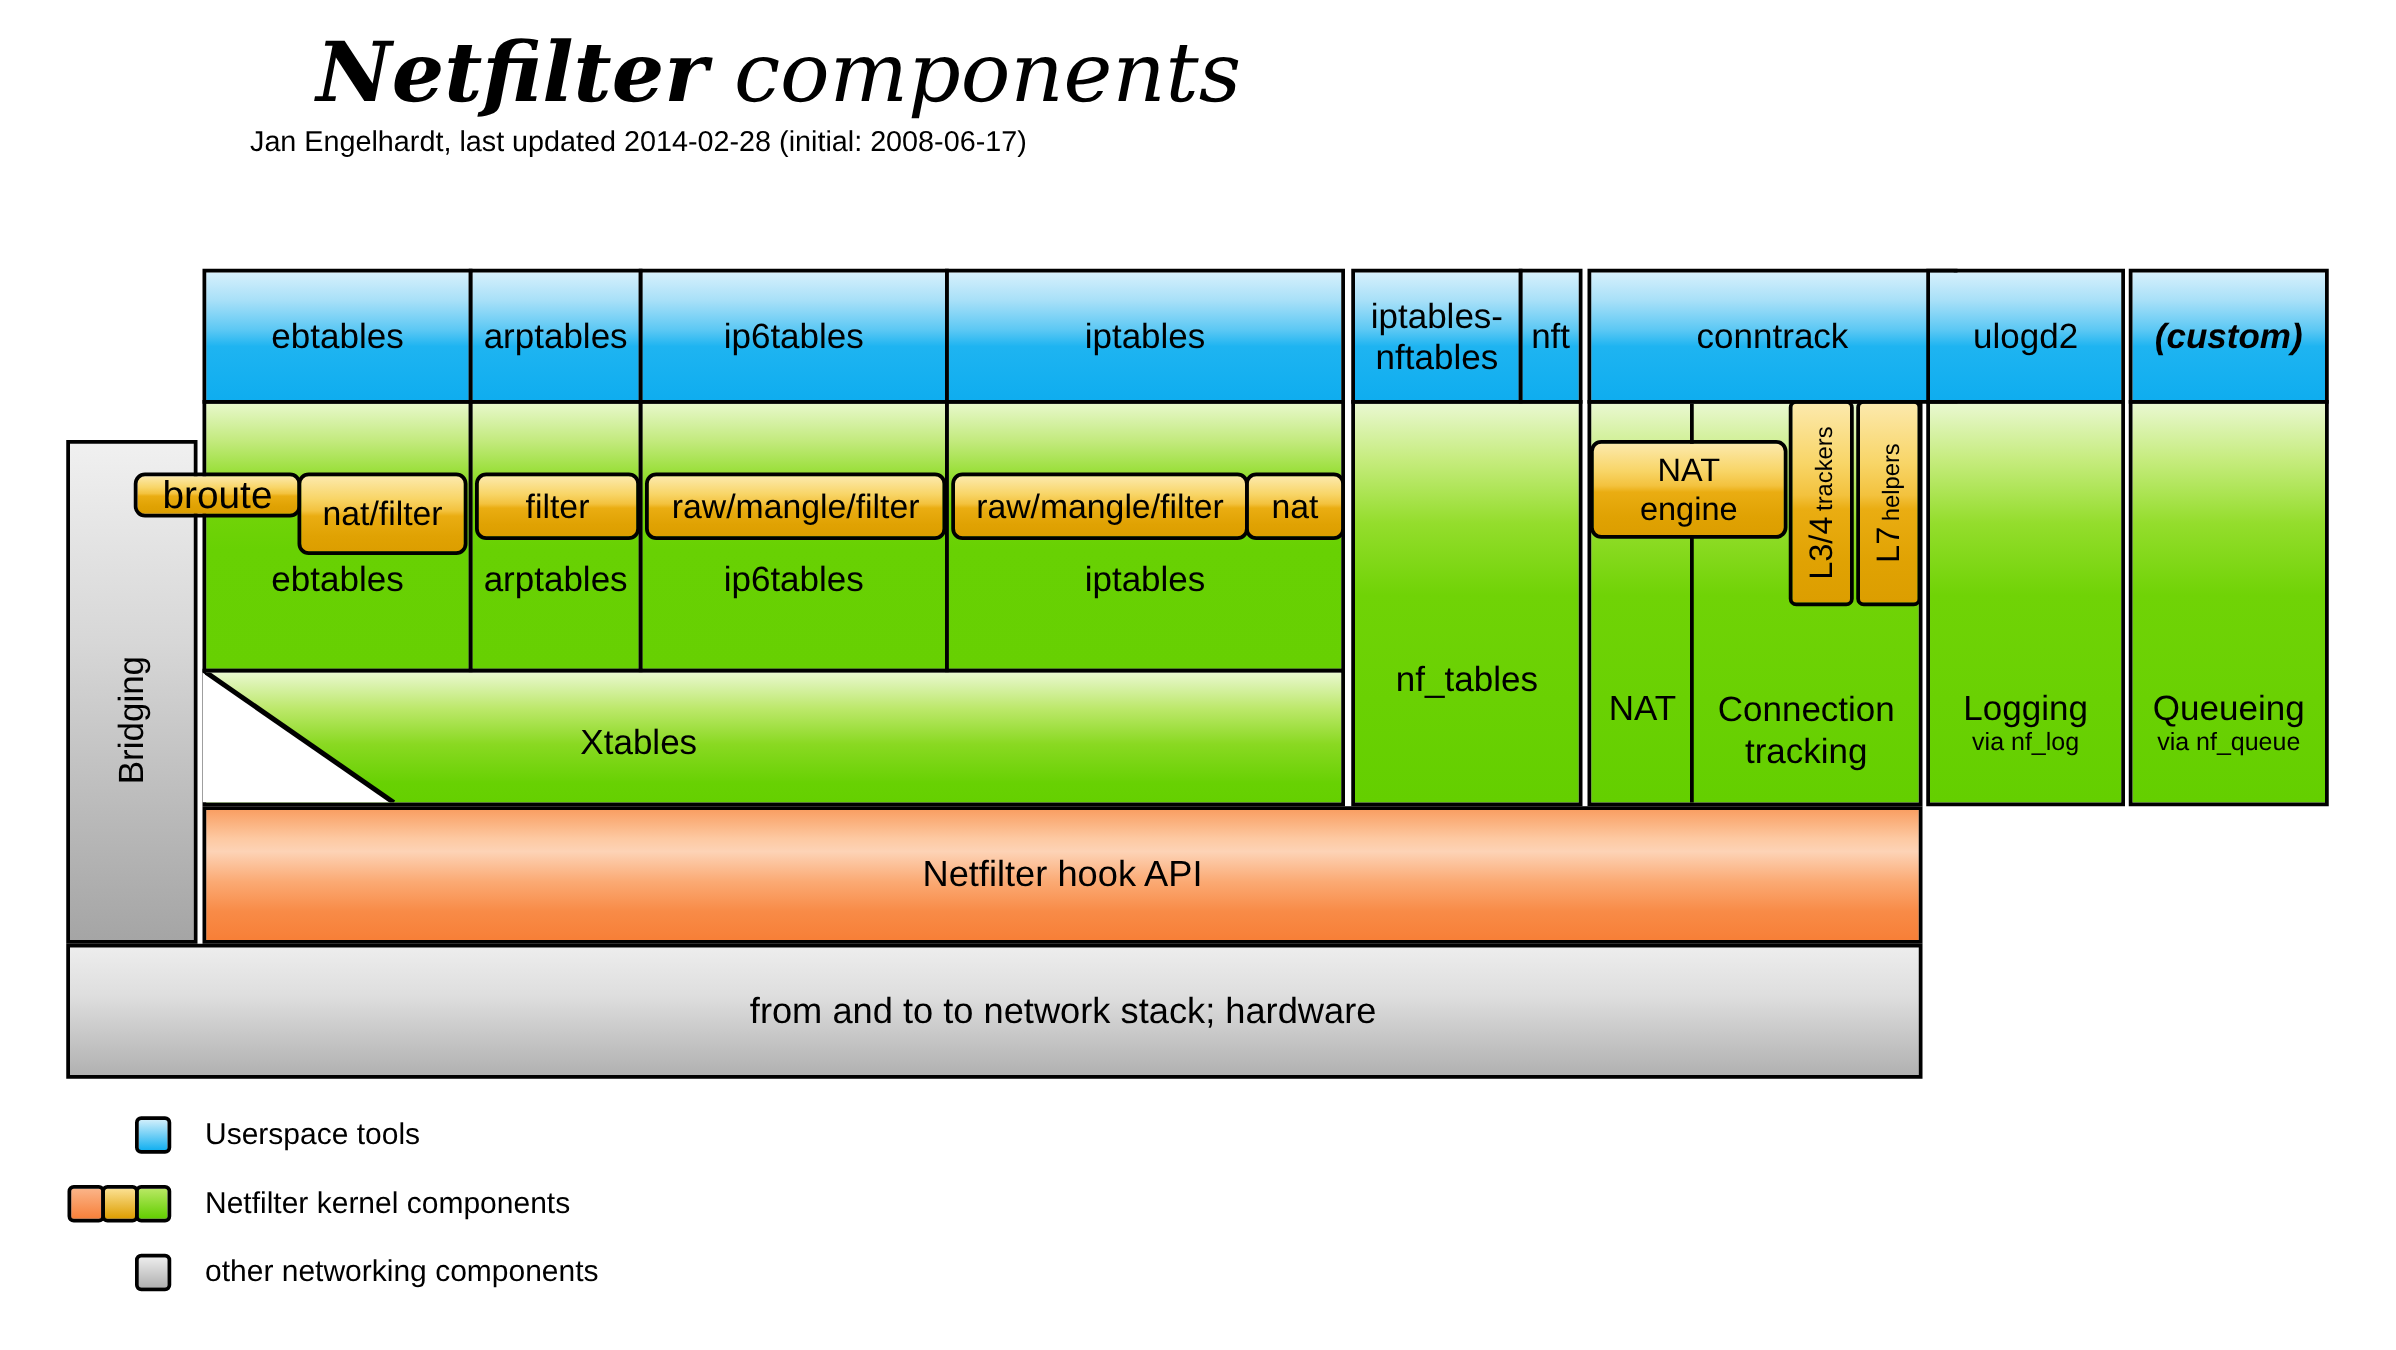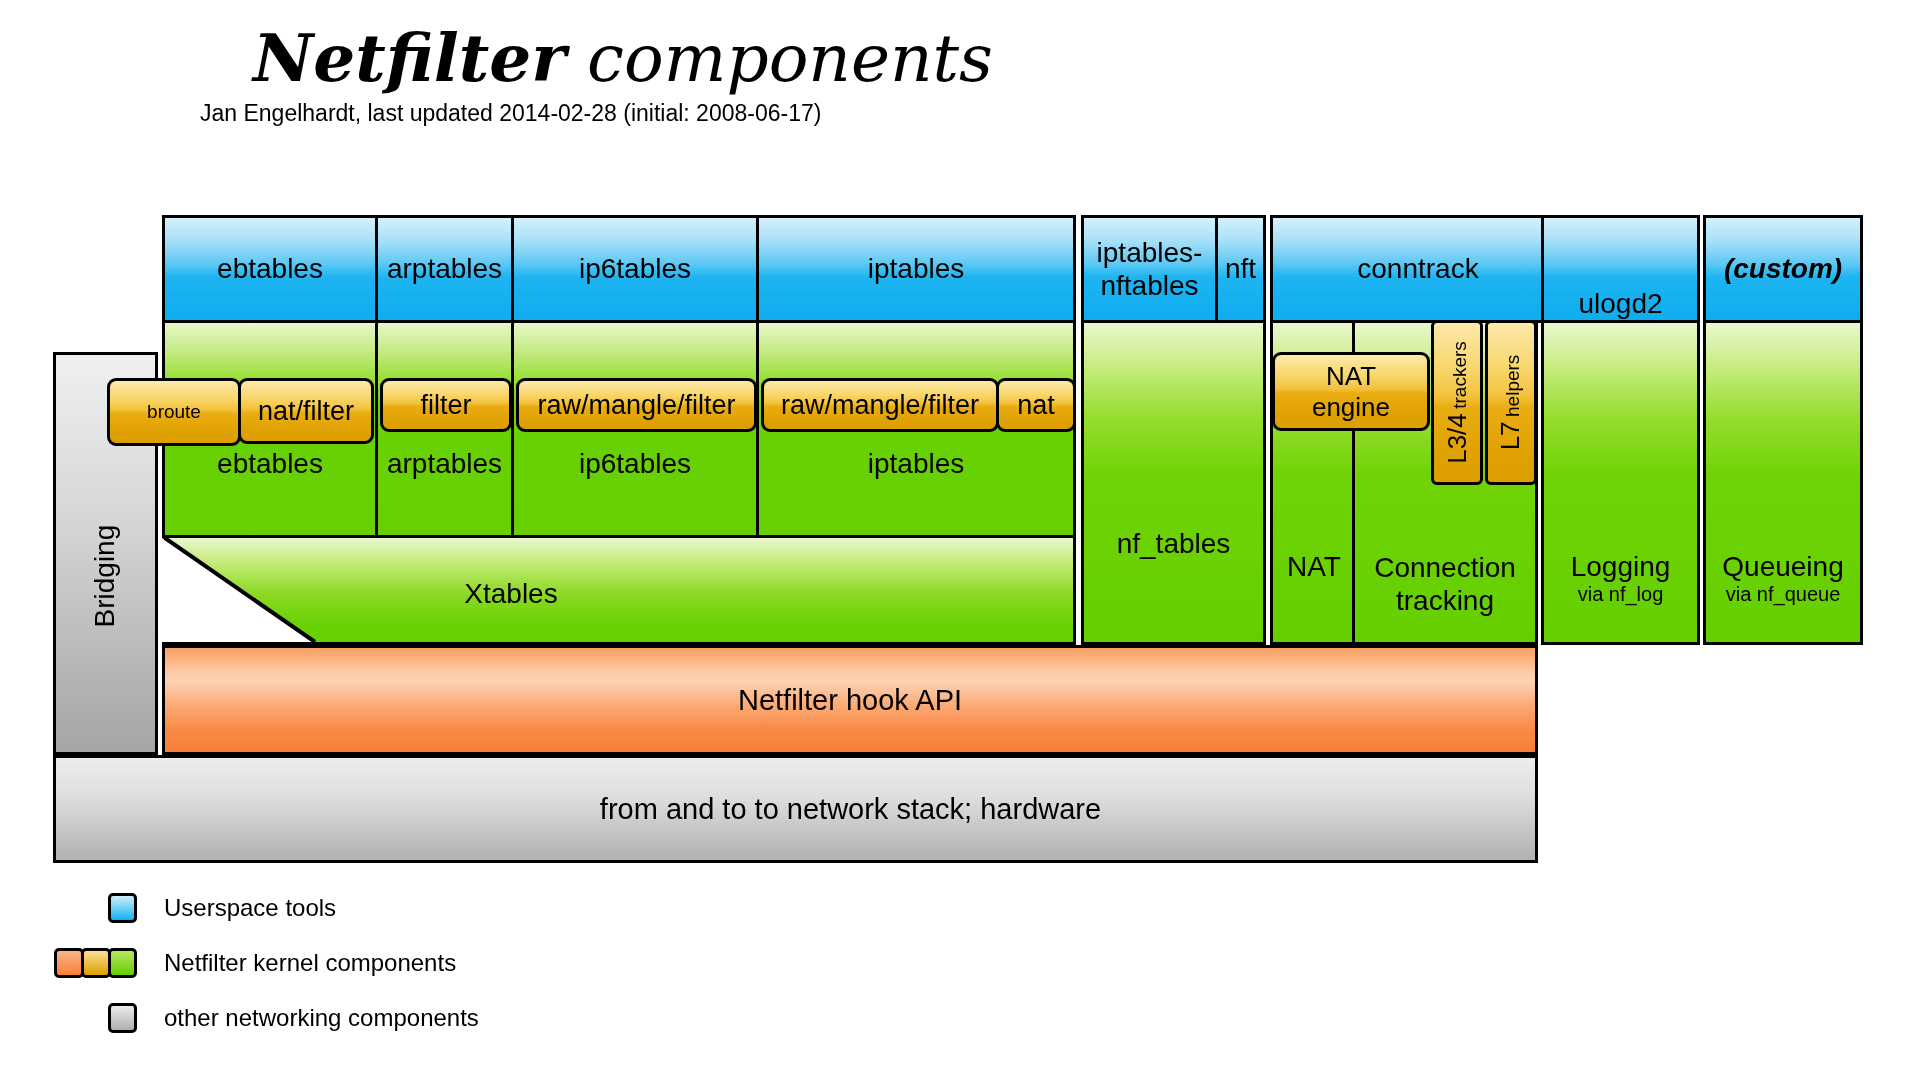--- a/index.html
+++ b/index.html
@@ -68,21 +68,21 @@
     </div>
   <div class="box blue lbl twoline" style="left:1081px;top:215px;width:137px;height:108px;">
     <span><span>iptables-</span><br><span>nftables</span></span>
   </div>
   <div class="box blue lbl" style="left:1215px;top:215px;width:51px;height:108px;">
       <span>nft</span>
     </div>
   <div class="box blue lbl" style="left:1270px;top:215px;width:296px;height:108px;">
       <span>conntrack</span>
     </div>
-  <div class="box blue lbl" style="left:1541px;top:215px;width:159px;height:108px;align-items:flex-end;">
+  <div class="box blue lbl" style="left:1541px;top:215px;width:159px;height:108px;">
       <span>ulogd2</span>
     </div>
   <div class="box blue lbl" style="left:1703px;top:215px;width:160px;height:108px;font-style:italic;font-weight:bold;">
       <span>(custom)</span>
     </div>
 
   <div class="box stack-green" style="left:162px;top:320px;width:216px;height:218px;">
     <span class="abs lbl" style="left:0;right:0;top:125px;">ebtables</span>
   </div>
   <div class="box stack-green" style="left:375px;top:320px;width:139px;height:218px;">
@@ -131,21 +131,21 @@
       <div class="sub-note">via nf_log</div>
     </div>
   </div>
   <div class="box col-green" style="left:1703px;top:320px;width:160px;height:325px;">
     <div class="abs" style="left:0;right:0;top:228px;text-align:center;">
       <div class="lbl">Queueing</div>
       <div class="sub-note">via nf_queue</div>
     </div>
   </div>
 
-  <div class="box gold" style="left:107px;top:378px;width:134px;height:68px;font-size:19px;">
+  <div class="box gold" style="left:107px;top:378px;width:134px;height:36px;font-size:31px;">
       <span>broute</span>
     </div>
   <div class="box gold" style="left:238px;top:378px;width:136px;height:66px;font-size:27px;">
       <span>nat/filter</span>
     </div>
   <div class="box gold" style="left:380px;top:378px;width:132px;height:54px;font-size:27px;">
       <span>filter</span>
     </div>
   <div class="box gold" style="left:516px;top:378px;width:241px;height:54px;font-size:27px;">
       <span>raw/mangle/filter</span>

